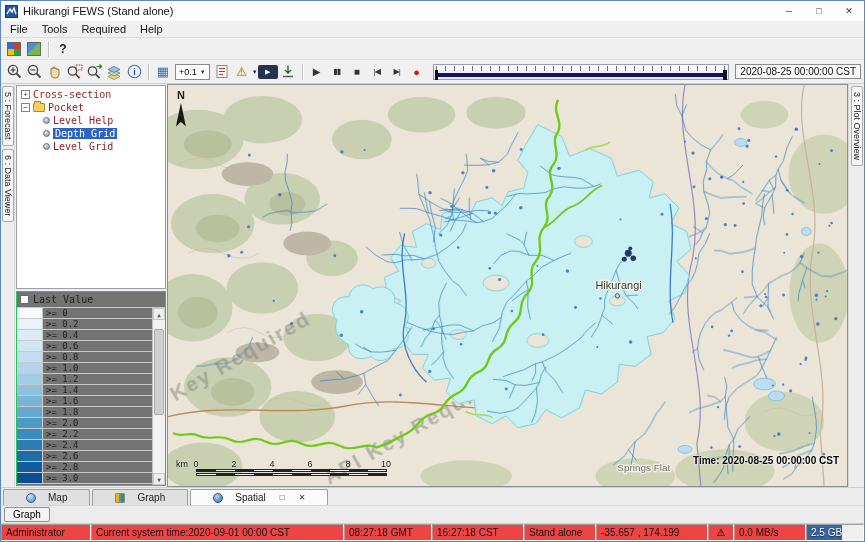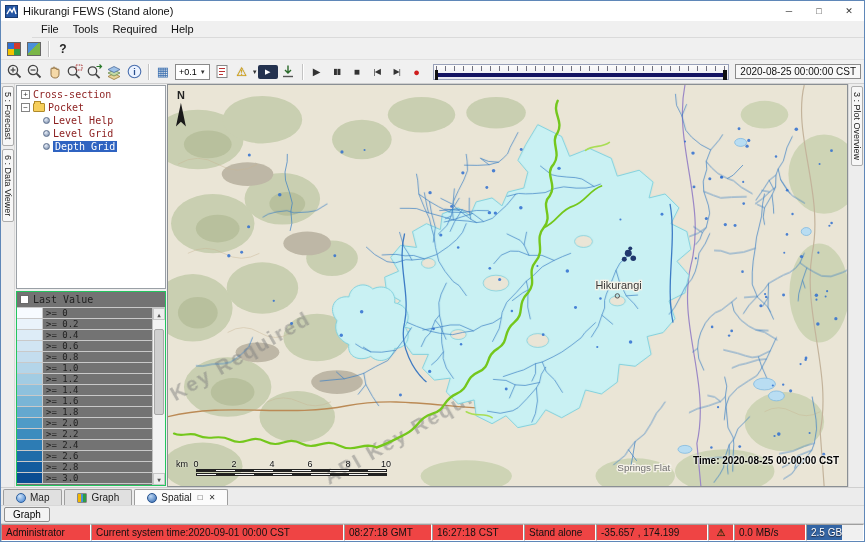--- a/index.html
+++ b/index.html
@@ -13,21 +13,21 @@
               padding-left:4px; flex:0 0 auto; }
   .app-icon { width:13px; height:13px; background:#2456a4; border:1px solid #17396e;
               display:inline-flex; align-items:center; justify-content:center; }
   .title { font-size:11px; color:#111; }
   .win-controls { margin-left:auto; display:flex; height:100%; }
   .win-btn { width:30px; display:flex; align-items:center; justify-content:center;
              font-size:9px; color:#333; cursor:default; }
 
   
   .menubar { height:17px; background:#f0f0f0; border-bottom:1px solid #dadada;
-             display:flex; align-items:center; font-size:11px; padding-left:2px; flex:0 0 auto;margin-left:31px; }
+             display:flex; align-items:center; font-size:11px; padding-left:2px; flex:0 0 auto; }
   .menu-item { padding:0 7px; color:#111; }
 
   
   .toolbar { display:flex; align-items:center; background:#f0f0f0; padding:0 3px; flex:0 0 auto; }
   .tb1 { height:22px; border-bottom:1px solid #e0e0e0; }
   .tb2 { height:24px; border-bottom:1px solid #cfcfcf; }
   .tbtn { min-width:20px; height:20px; display:inline-flex; align-items:center;
           justify-content:center; font-size:10px; color:#333; }
   .sep { width:1px; height:16px; background:#c4c4c4; box-shadow:1px 0 0 #fff; margin:0 4px; }
   .mini-ico1 { width:14px; height:14px;
@@ -111,21 +111,21 @@
   .km { position:absolute; left:0; top:0; text-shadow:0 0 2px #fff; }
   .ticks { position:relative; height:10px; margin-left:20px; width:215px; }
   .ticks span { position:absolute; transform:translateX(-50%); text-shadow:0 0 2px #fff; top:0; }
   .sbar { margin-left:20px; width:191px; height:3px; border:1px solid #222;
           background:repeating-linear-gradient(to right,#222 0 19px,#f8f8f8 19px 38px); }
   .sbar.alt { background:repeating-linear-gradient(to right,#f8f8f8 0 19px,#222 19px 38px); margin-top:1px; }
 
   
   .bottom-tabs { height:18px; background:#ececec; border-top:1px solid #cfcfcf; display:flex;
                  align-items:flex-end; padding-left:2px; gap:2px; flex:0 0 auto; }
-  .btab { height:16px; display:flex; align-items:center; gap:4px; font-size:10px; padding:0 12px;
+  .btab { height:16px; display:flex; align-items:center; gap:12px; font-size:10px; padding:0 22px;
           background:#e0e0e0; border:1px solid #9e9e9e; border-bottom:none;
           border-radius:2px 2px 0 0; color:#222; }
   .btab.active { background:#fbfbfb; }
   .tab-ico { width:10px; height:10px; border-radius:50%; flex:0 0 auto; }
   .ico-globe { background:radial-gradient(circle at 35% 30%, #cfe4f8, #3f7fd0); border:1px solid #2c5f9e; }
   .ico-graph { border-radius:1px; border:1px solid #888;
                background:linear-gradient(to right,#f2b600 0 33%, #4a90d9 33% 66%, #2e9e44 66%); }
   .ico-spatial { background:radial-gradient(circle at 35% 30%, #bcd6f2, #2e66b0); border:1px solid #24508c; }
   .mini-btn { font-size:8px; color:#333; margin-left:2px; }
   .logs-row { height:18px; background:#ececec; display:flex; align-items:center; padding-left:3px;
@@ -282,25 +282,25 @@
           <span class="pm">−</span>
           <span class="folder"></span>
           <span class="tlabel">Pocket</span>
         </div>
         <div class="trow tchild">
           <span class="bullet"></span>
           <span class="tlabel">Level Help</span>
         </div>
         <div class="trow tchild">
           <span class="bullet"></span>
-          <span class="tlabel">Level Grid</span>
+          <span class="tlabel sel">Depth Grid</span>
         </div>
         <div class="trow tchild">
           <span class="bullet"></span>
-          <span class="tlabel sel">Depth Grid</span>
+          <span class="tlabel">Level Grid</span>
         </div>
       </div>
 
       <div class="legend-box">
         <div class="legend-header">
           <span class="checkbox"></span>
           <span>Last Value</span>
         </div>
         <div class="legend-body">
           <div id="legend-list">

